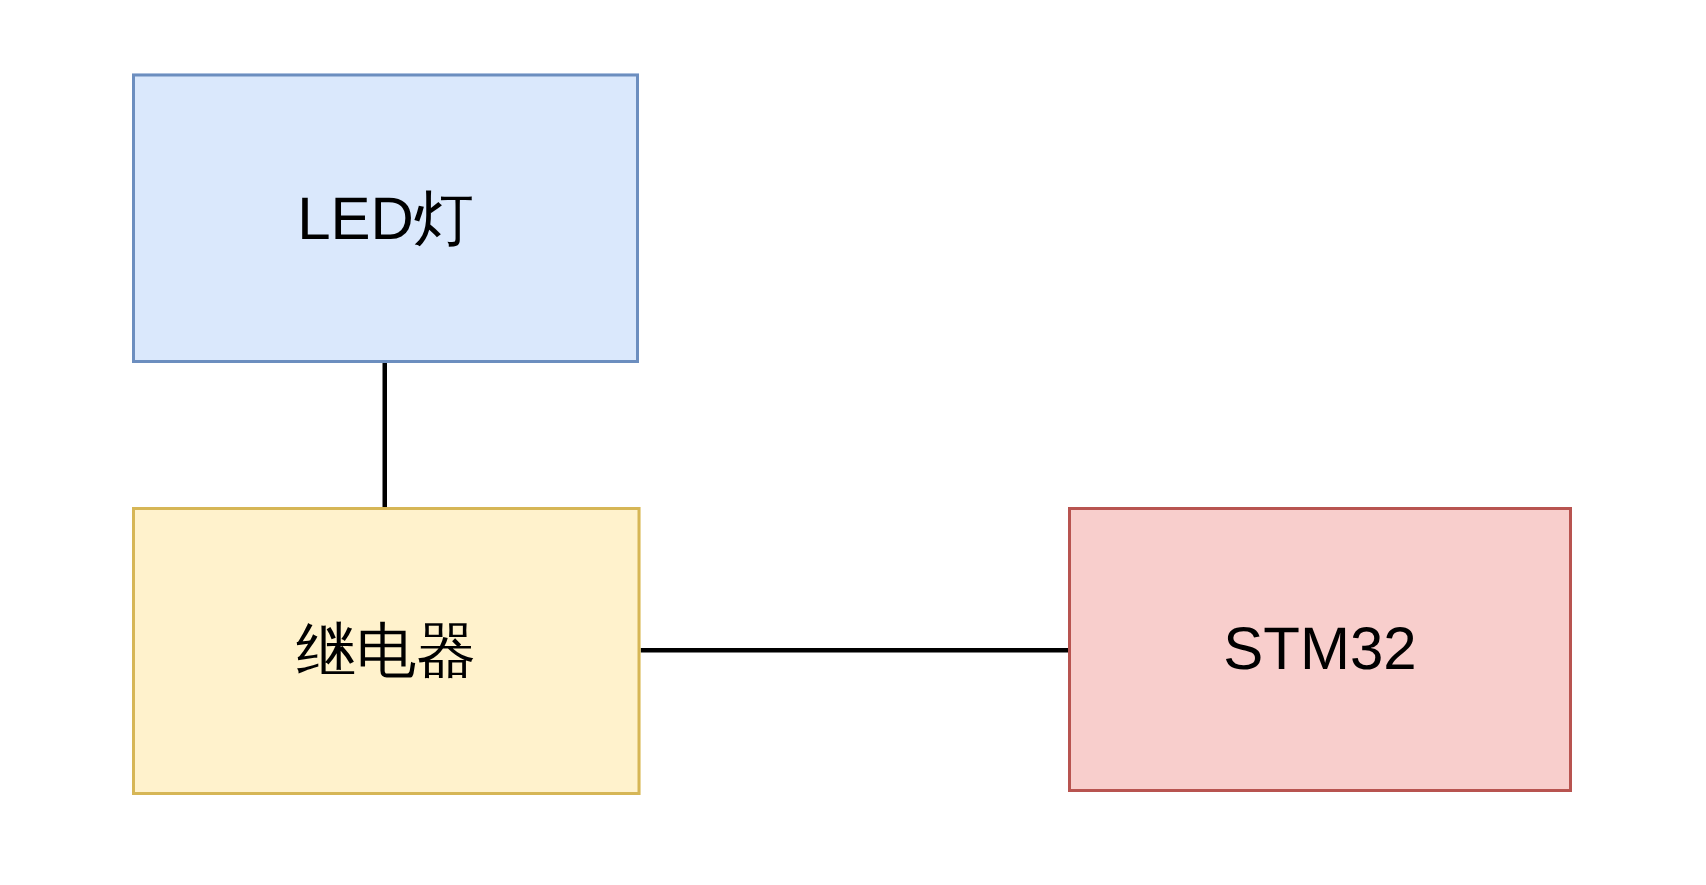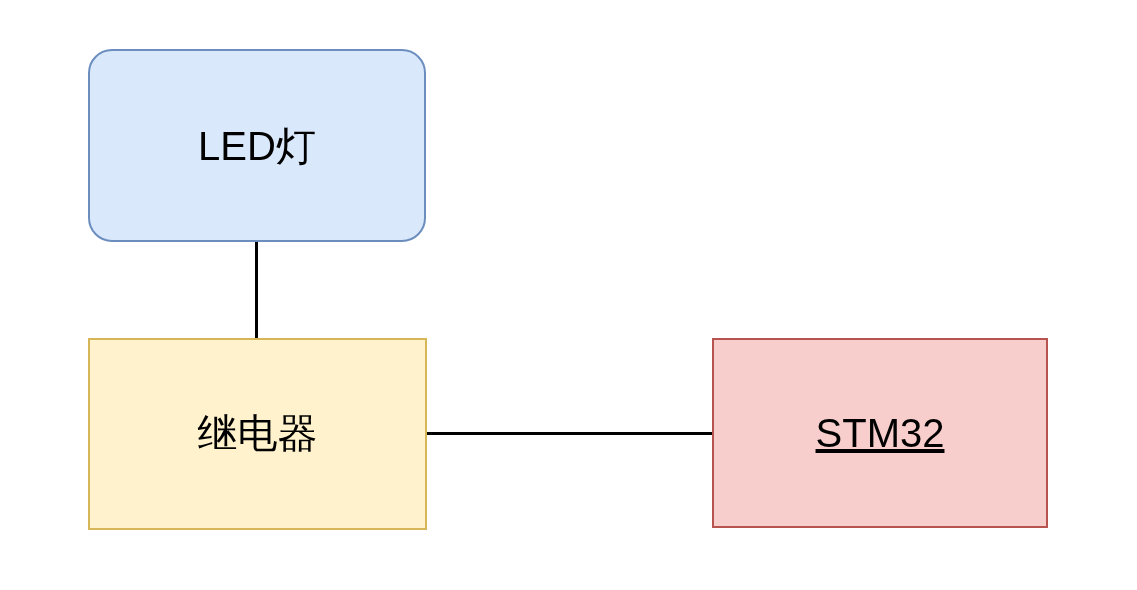--- a/index.html
+++ b/index.html
@@ -35,25 +35,25 @@
 </style>
 </head>
 <body>
 
 <div class="canvas">
 
   <div class="edge" style="left: 255px; top: 242px; width: 3px; height: 96px; background: rgb(0, 0, 0);"></div>
 
   <div class="edge" style="left: 427px; top: 432px; width: 285px; height: 3px; background: rgb(0, 0, 0);"></div>
 
-  <div class="node" style="left: 88px; top: 49px; width: 338px; height: 193px; background: rgb(218, 232, 252); border-color: rgb(108, 142, 191); border-radius: 24px;">
+  <div class="node" style="left: 88px; top: 49px; width: 338px; height: 193px; background: rgb(218, 232, 252); border-color: rgb(108, 142, 191);">
     <span class="node-label">LED灯</span>
   </div>
 
   <div class="node" style="left: 88px; top: 338px; width: 339px; height: 192px; background: rgb(255, 242, 204); border-color: rgb(214, 182, 86); font-family: Liberation Serif, serif;">
     <span class="node-label">继电器</span>
   </div>
 
-  <div class="node" style="left: 712px; top: 338px; width: 336px; height: 190px; background: rgb(248, 206, 204); border-color: rgb(184, 84, 80); text-decoration: underline;">
+  <div class="node" style="left: 712px; top: 338px; width: 336px; height: 190px; background: rgb(248, 206, 204); border-color: rgb(184, 84, 80);">
     <span class="node-label">STM32</span>
   </div>
 
 </div>
 
 </body></html>

